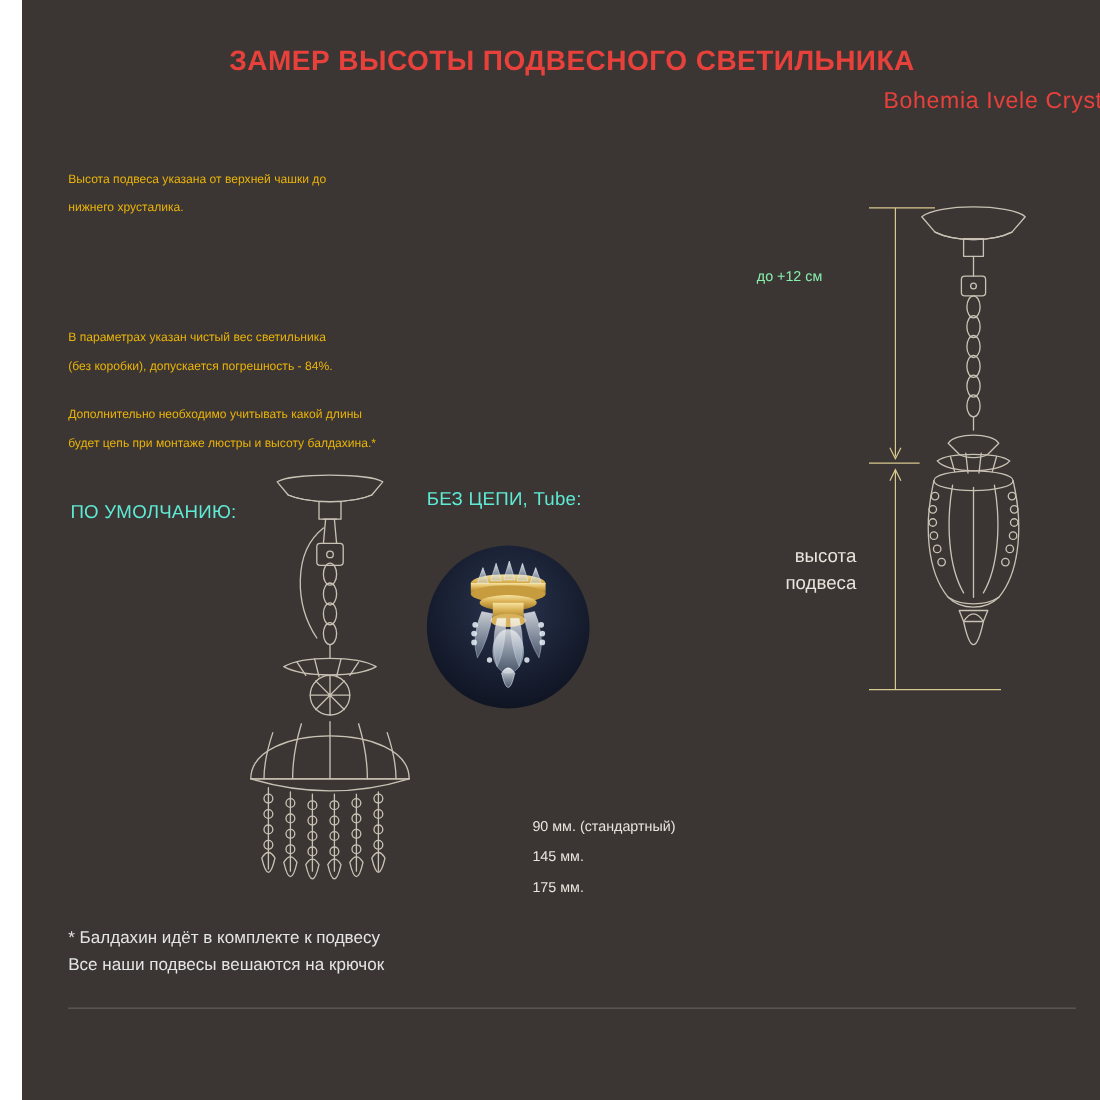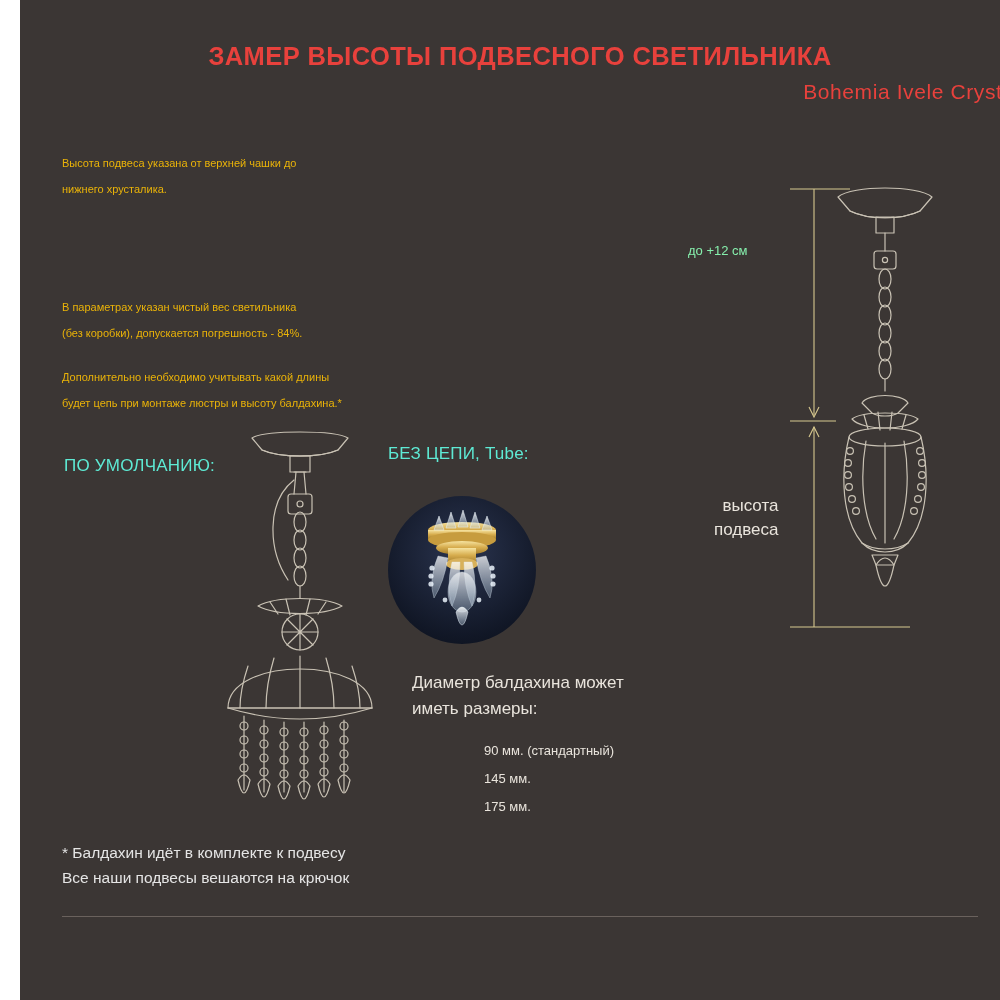--- a/index.html
+++ b/index.html
@@ -369,22 +369,20 @@
 
       <path d="M24 252 V 452"></path>
       <path d="M19 262 l5 -10 l5 10" fill="none"></path>
     </g>
   </svg>
 
   <div class="dim-label">до +12 см</div>
   <div class="height-label">высота
 подвеса</div>
 
-  <div class="diam-text">Диаметр балдахина может
-иметь размеры:</div>
   <div class="sizes">90 мм. (стандартный)
 145 мм.
 175 мм.</div>
 
   <div class="footnote">* Балдахин идёт в комплекте к подвесу
 Все наши подвесы вешаются на крючок</div>
 
   <div class="divider"></div>
 
 </div>

